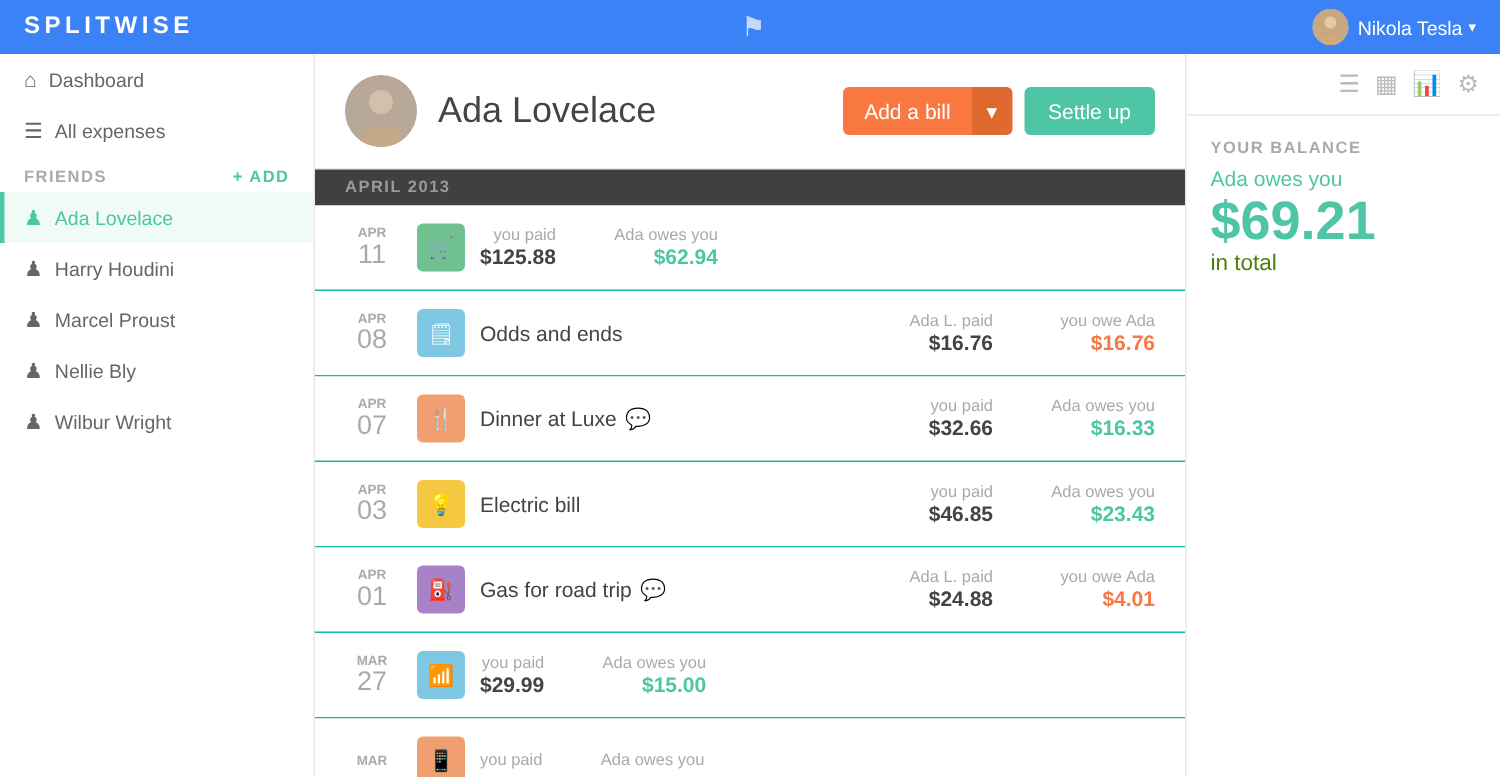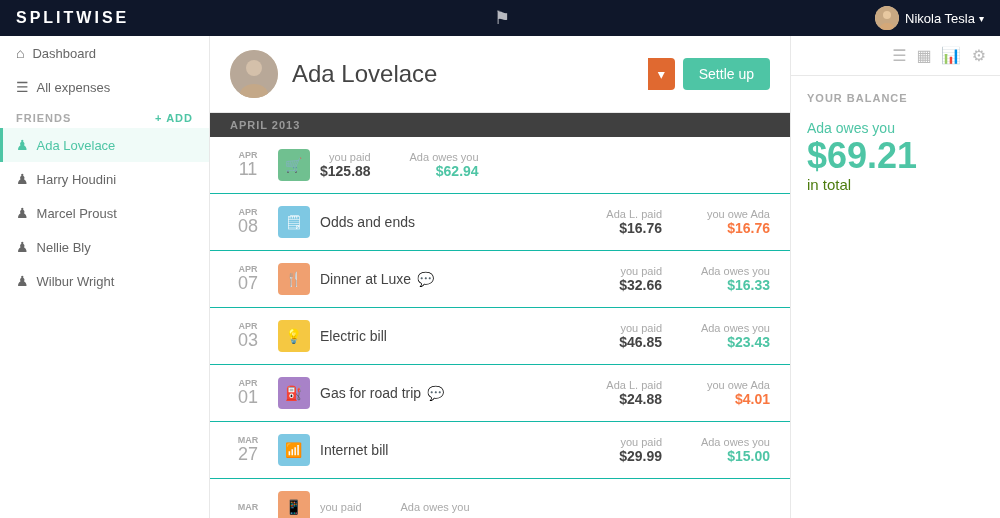--- a/index.html
+++ b/index.html
@@ -1,20 +1,20 @@
 <!DOCTYPE html>
 <html><head>
   <meta charset="utf-8">
   <style>
     * { box-sizing: border-box; margin: 0; padding: 0; }
     body { font-family: 'Helvetica Neue', Arial, sans-serif; font-size: 13px; background: #f5f5f5; color: #444; width: 1000px; height: 518px; overflow: hidden; display: flex; flex-direction: column; }
 
     
     .top-nav {
-      background: #0f172a;
+      background: #3b82f6;
       height: 36px;
       display: flex;
       align-items: center;
       padding: 18px 16px;
       justify-content: space-between;
       flex-shrink: 0;
     }
     .top-nav-logo {
       color: white;
       font-size: 16px;
@@ -280,21 +280,21 @@
     }
     .right-panel-balance {
       padding: 16px;
     }
     .right-panel-balance-title {
       font-size: 11px;
       font-weight: bold;
       letter-spacing: 1px;
       color: #aaa;
       text-transform: uppercase;
-      margin-bottom: 16px;
+      margin-bottom: 6px;
     }
     .right-panel-balance-label {
       font-size: 14px;
       color: #4ec5a5;
     }
     .right-panel-balance-amount {
       font-size: 36px;
       font-weight: bold;
       color: #4ec5a5;
       line-height: 1.1;
@@ -370,20 +370,21 @@
     <div class="content-header">
       <div class="content-header-avatar">
         <svg width="48" height="48" viewBox="0 0 48 48" xmlns="http://www.w3.org/2000/svg">
           <circle cx="24" cy="24" r="24" fill="#b8a898"></circle>
           <circle cx="24" cy="18" r="8" fill="#d4c0aa"></circle>
           <ellipse cx="24" cy="44" rx="14" ry="10" fill="#c4a888"></ellipse>
         </svg>
       </div>
       <span class="content-header-name">Ada Lovelace</span>
       <div class="btn-group">
+        <button class="btn-add-bill">Add a bill</button>
         <button class="btn-add-bill-caret">▾</button>
         <button class="btn-settle-up">Settle up</button>
       </div>
     </div>
 
     <div id="expenses-list">
         <div class="month-header">APRIL 2013</div>
         <div class="expense-row">
         <div class="expense-date">
           <div class="expense-date-month">APR</div>
@@ -482,26 +483,20 @@
           <div class="expense-owe-label">you owe Ada</div>
           <div class="expense-owe-amount you-owe">$4.01</div>
         </div>
       </div>
         <div class="expense-row">
         <div class="expense-date">
           <div class="expense-date-month">MAR</div>
           <div class="expense-date-day">27</div>
         </div>
         <div class="expense-icon blue">📶</div>
-        <div class="expense-name">
-          <div class="expense-name-inner">
-            <span>Internet bill</span>
-
-          </div>
-        </div>
         <div class="expense-paid-by">
           <div class="expense-paid-by-label">you paid</div>
           <div class="expense-paid-by-amount">$29.99</div>
         </div>
         <div class="expense-owe">
           <div class="expense-owe-label">Ada owes you</div>
           <div class="expense-owe-amount they-owe">$15.00</div>
         </div>
       </div>
         <div class="expense-row">

